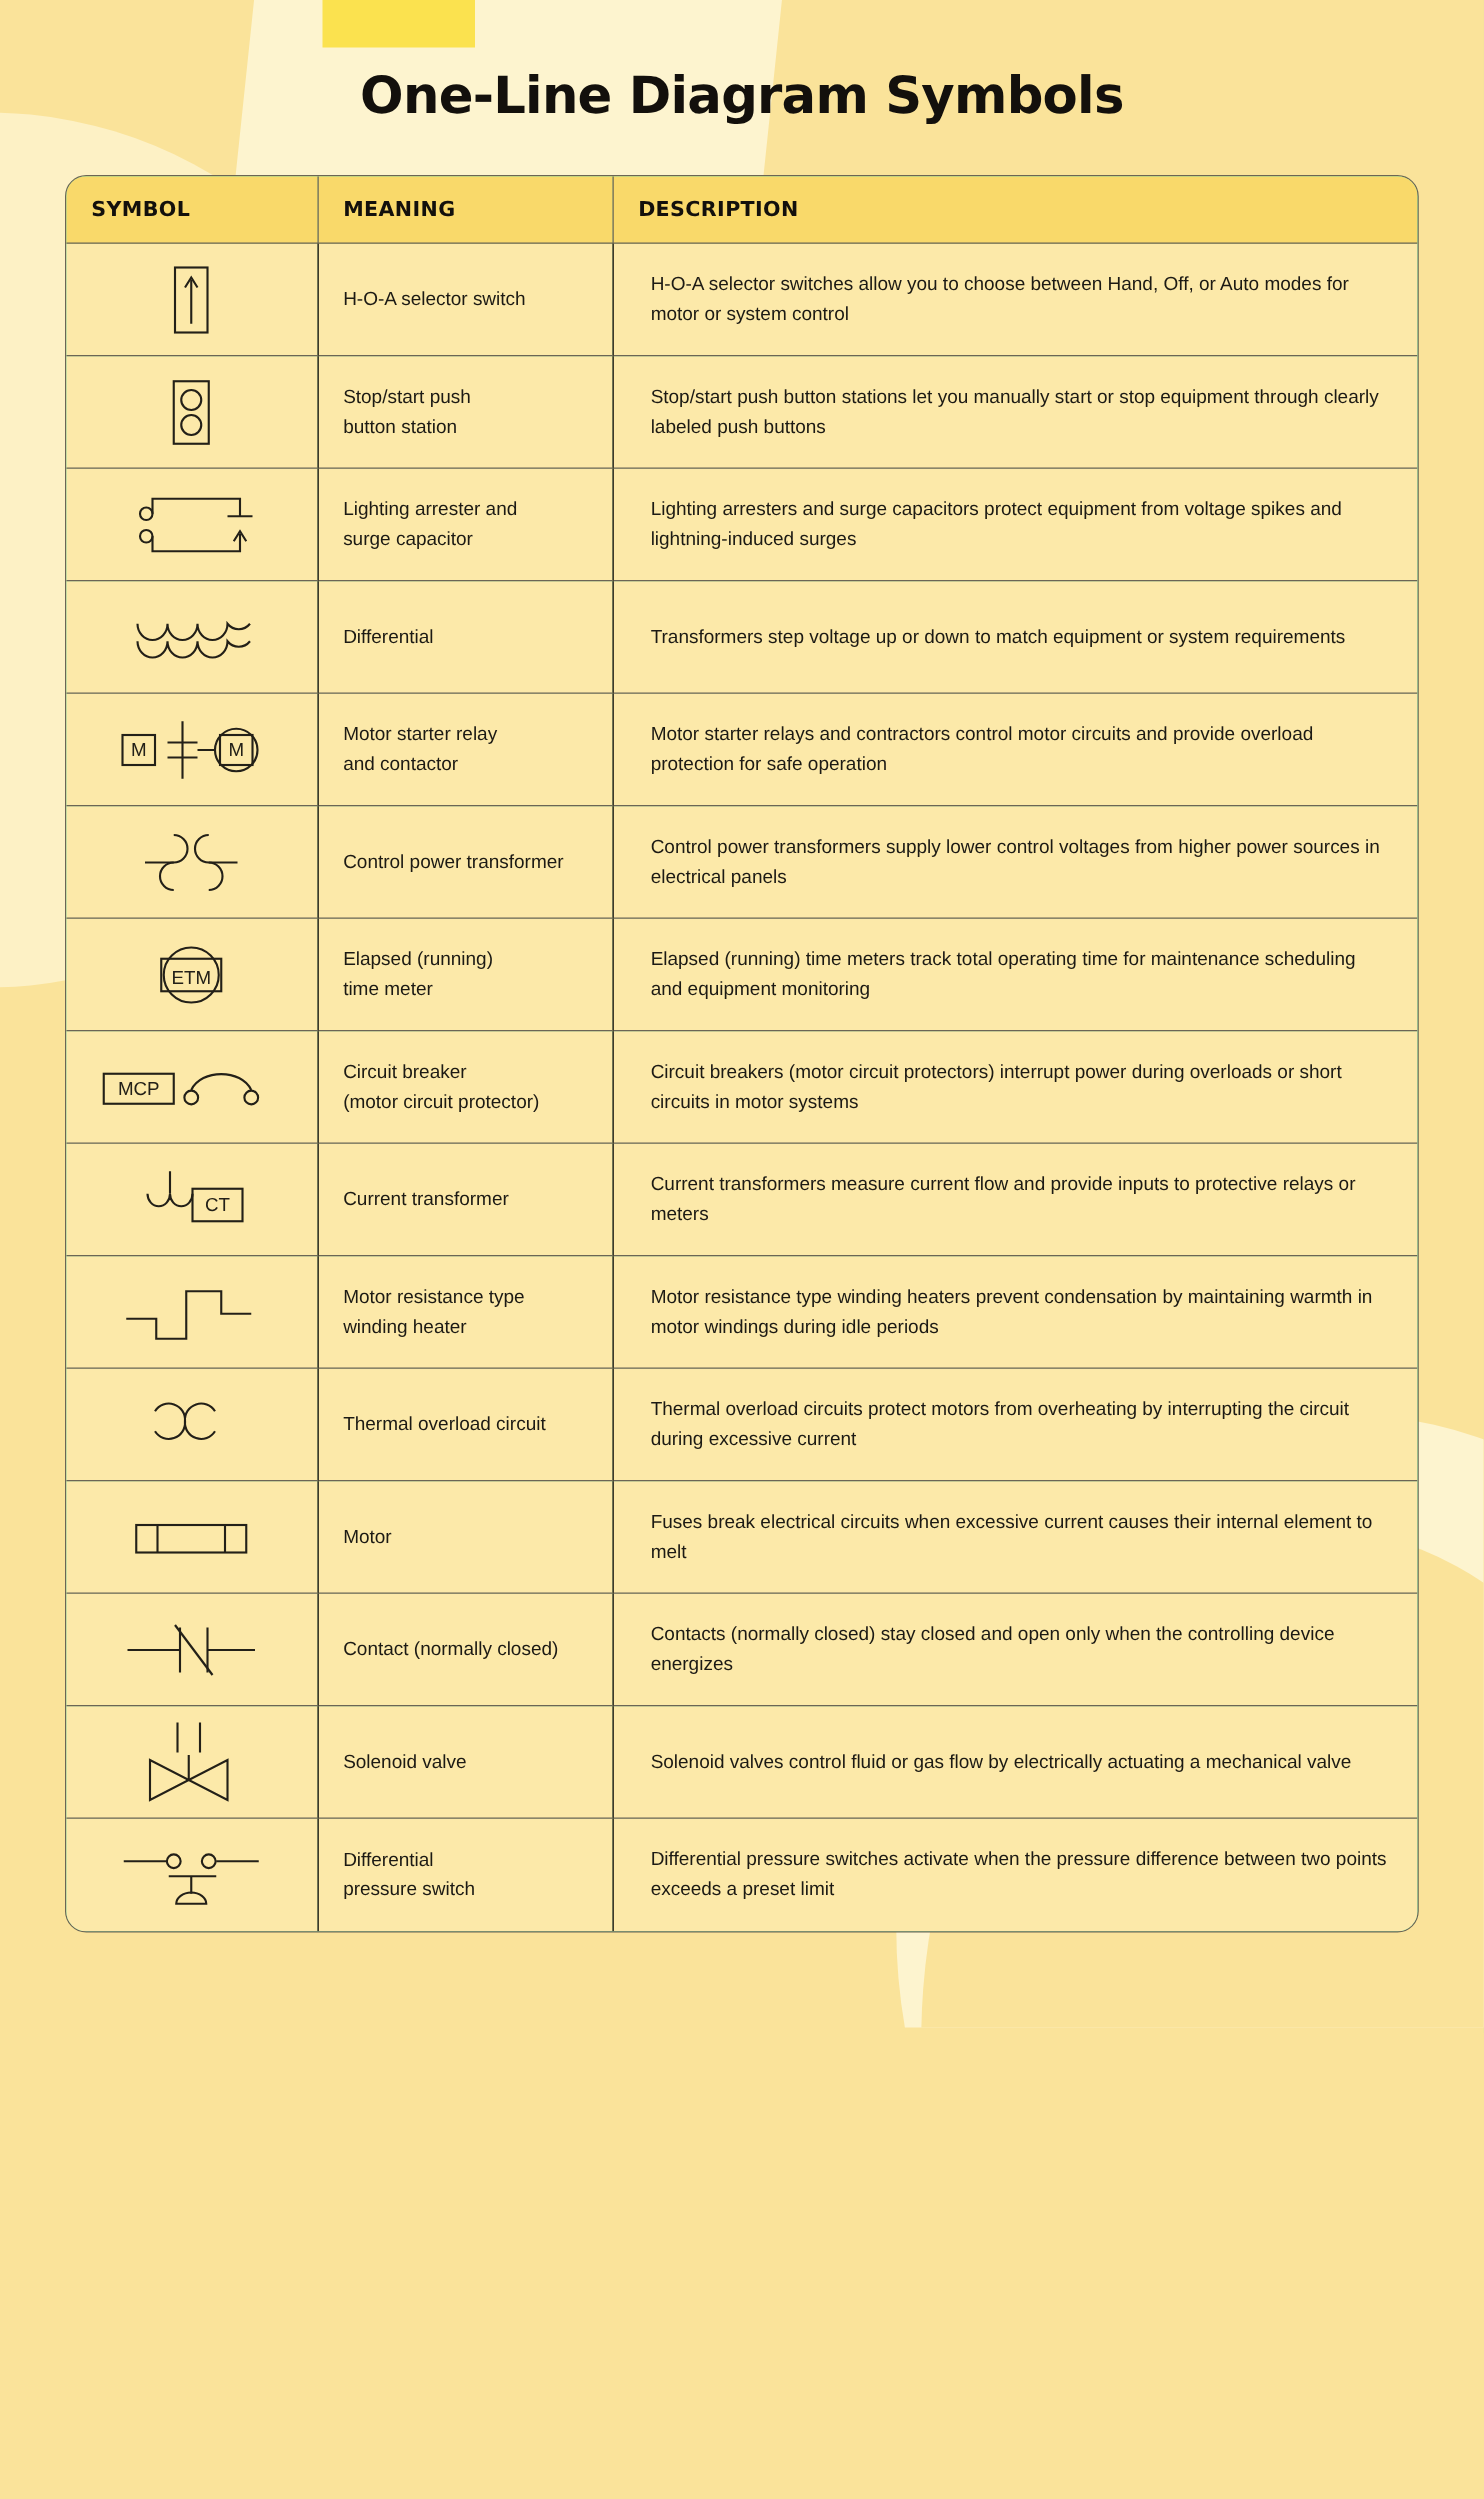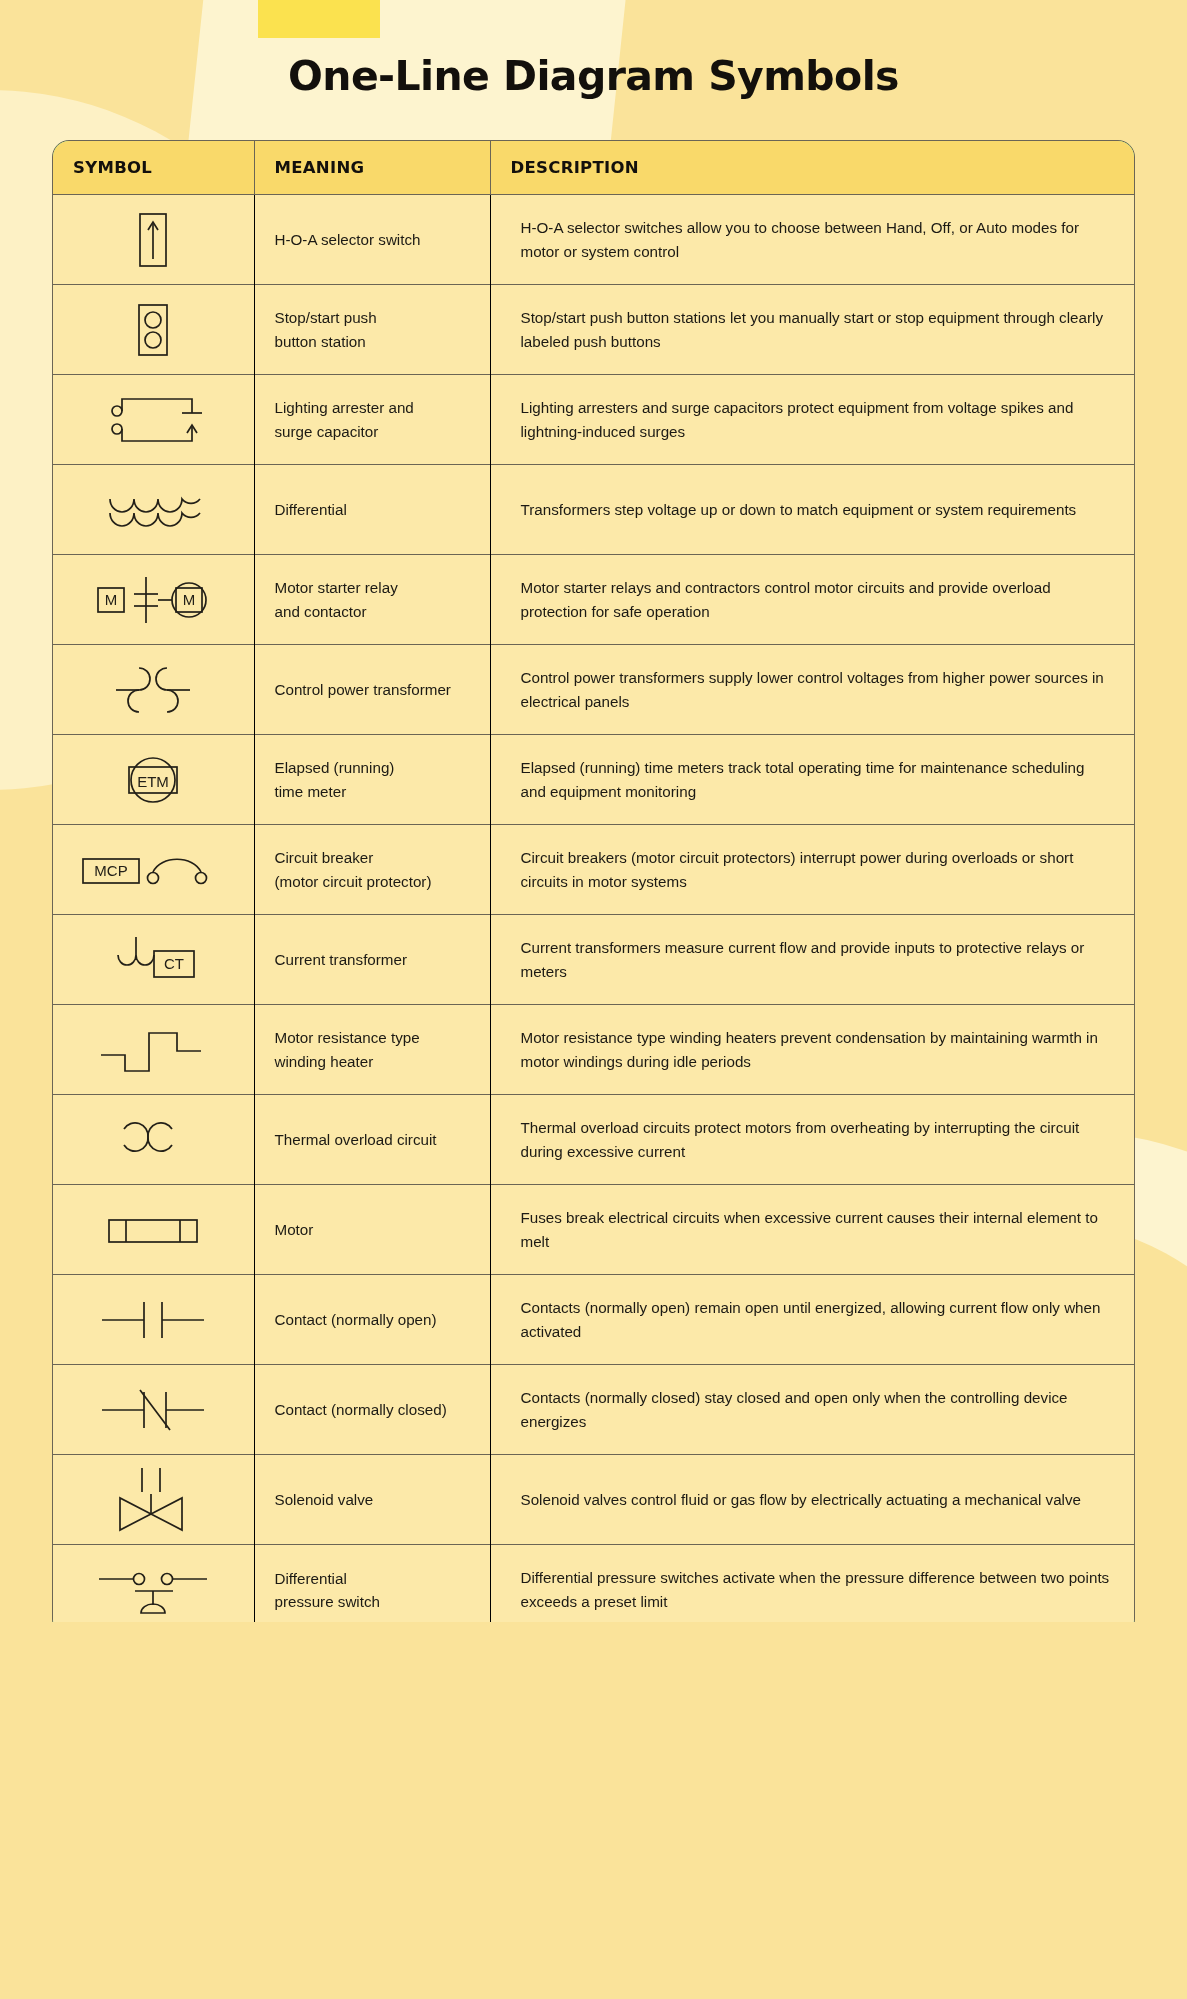--- a/index.html
+++ b/index.html
@@ -307,32 +307,20 @@
       <rect x="16" y="20" width="88" height="22"></rect>
       <line x1="33" y1="20" x2="33" y2="42"></line>
       <line x1="87" y1="20" x2="87" y2="42"></line>
     </svg>
             </td>
             <td class="c-mean">Motor</td>
             <td class="c-desc">Fuses break electrical circuits when excessive current causes their internal element to melt</td>
           </tr>
           <tr>
             <td class="c-sym">
-    <svg class="sym-svg" width="130" height="56" viewBox="0 0 130 56">
-      <line x1="14" y1="28" x2="56" y2="28"></line>
-      <line x1="56" y1="10" x2="56" y2="46"></line>
-      <line x1="74" y1="10" x2="74" y2="46"></line>
-      <line x1="74" y1="28" x2="116" y2="28"></line>
-    </svg>
-            </td>
-            <td class="c-mean">Contact (normally open)</td>
-            <td class="c-desc">Contacts (normally open) remain open until energized, allowing current flow only when activated</td>
-          </tr>
-          <tr>
-            <td class="c-sym">
     <svg class="sym-svg" width="130" height="60" viewBox="0 0 130 60">
       <line x1="14" y1="30" x2="56" y2="30"></line>
       <line x1="56" y1="12" x2="56" y2="48"></line>
       <line x1="78" y1="12" x2="78" y2="48"></line>
       <line x1="78" y1="30" x2="116" y2="30"></line>
       <line x1="52" y1="10" x2="82" y2="50"></line>
     </svg>
             </td>
             <td class="c-mean">Contact (normally closed)</td>
             <td class="c-desc">Contacts (normally closed) stay closed and open only when the controlling device energizes</td>

